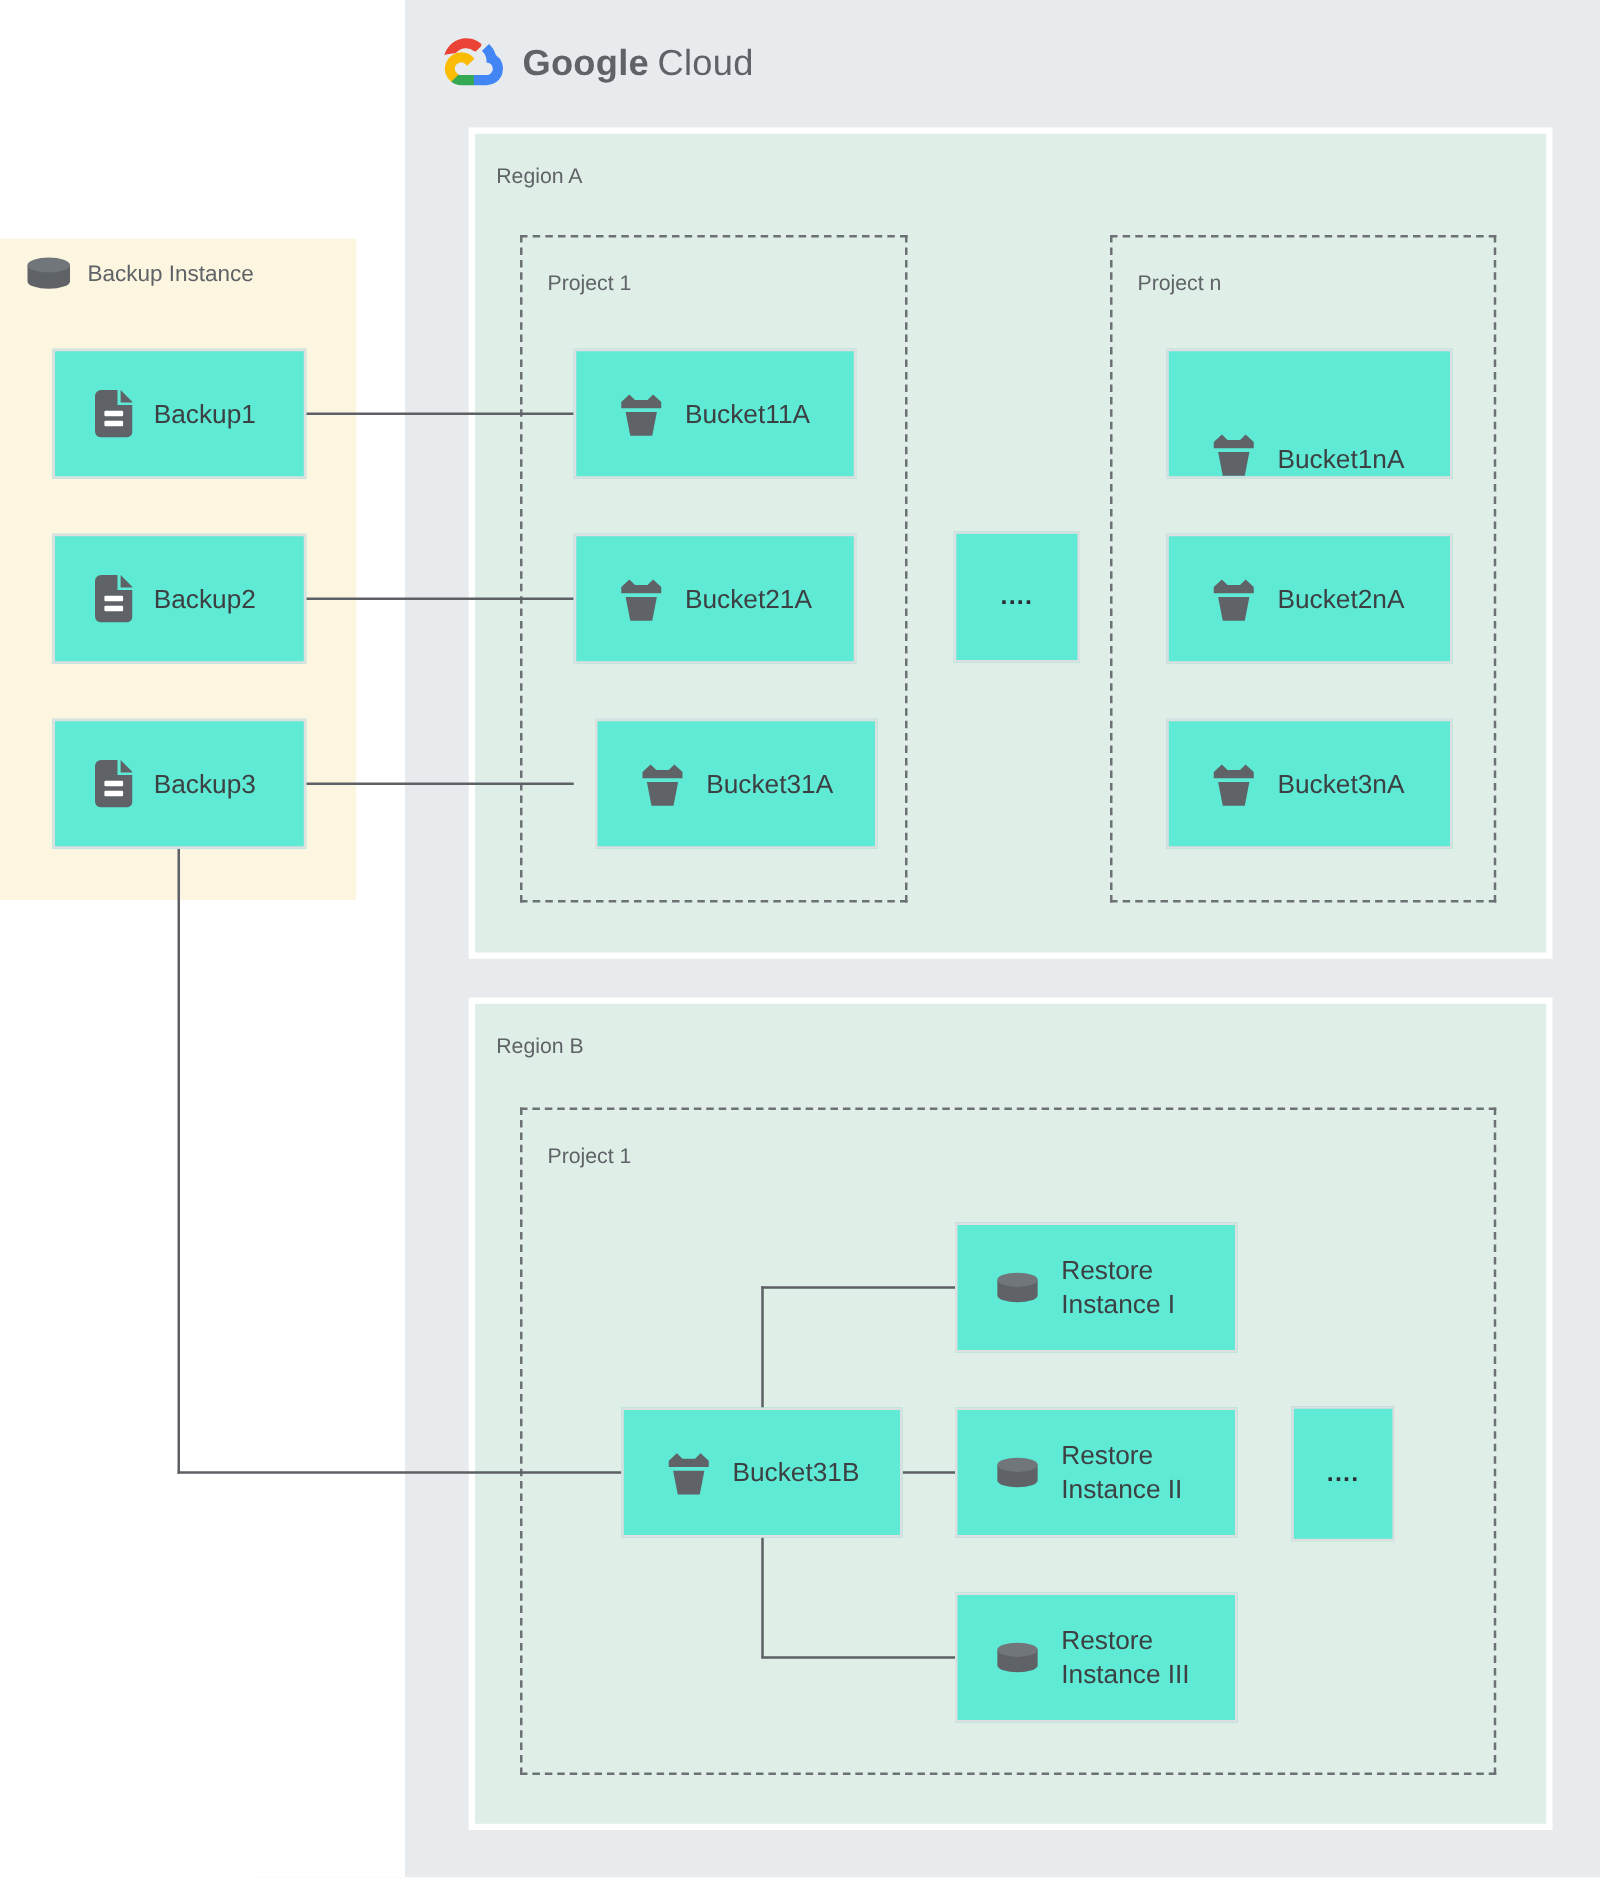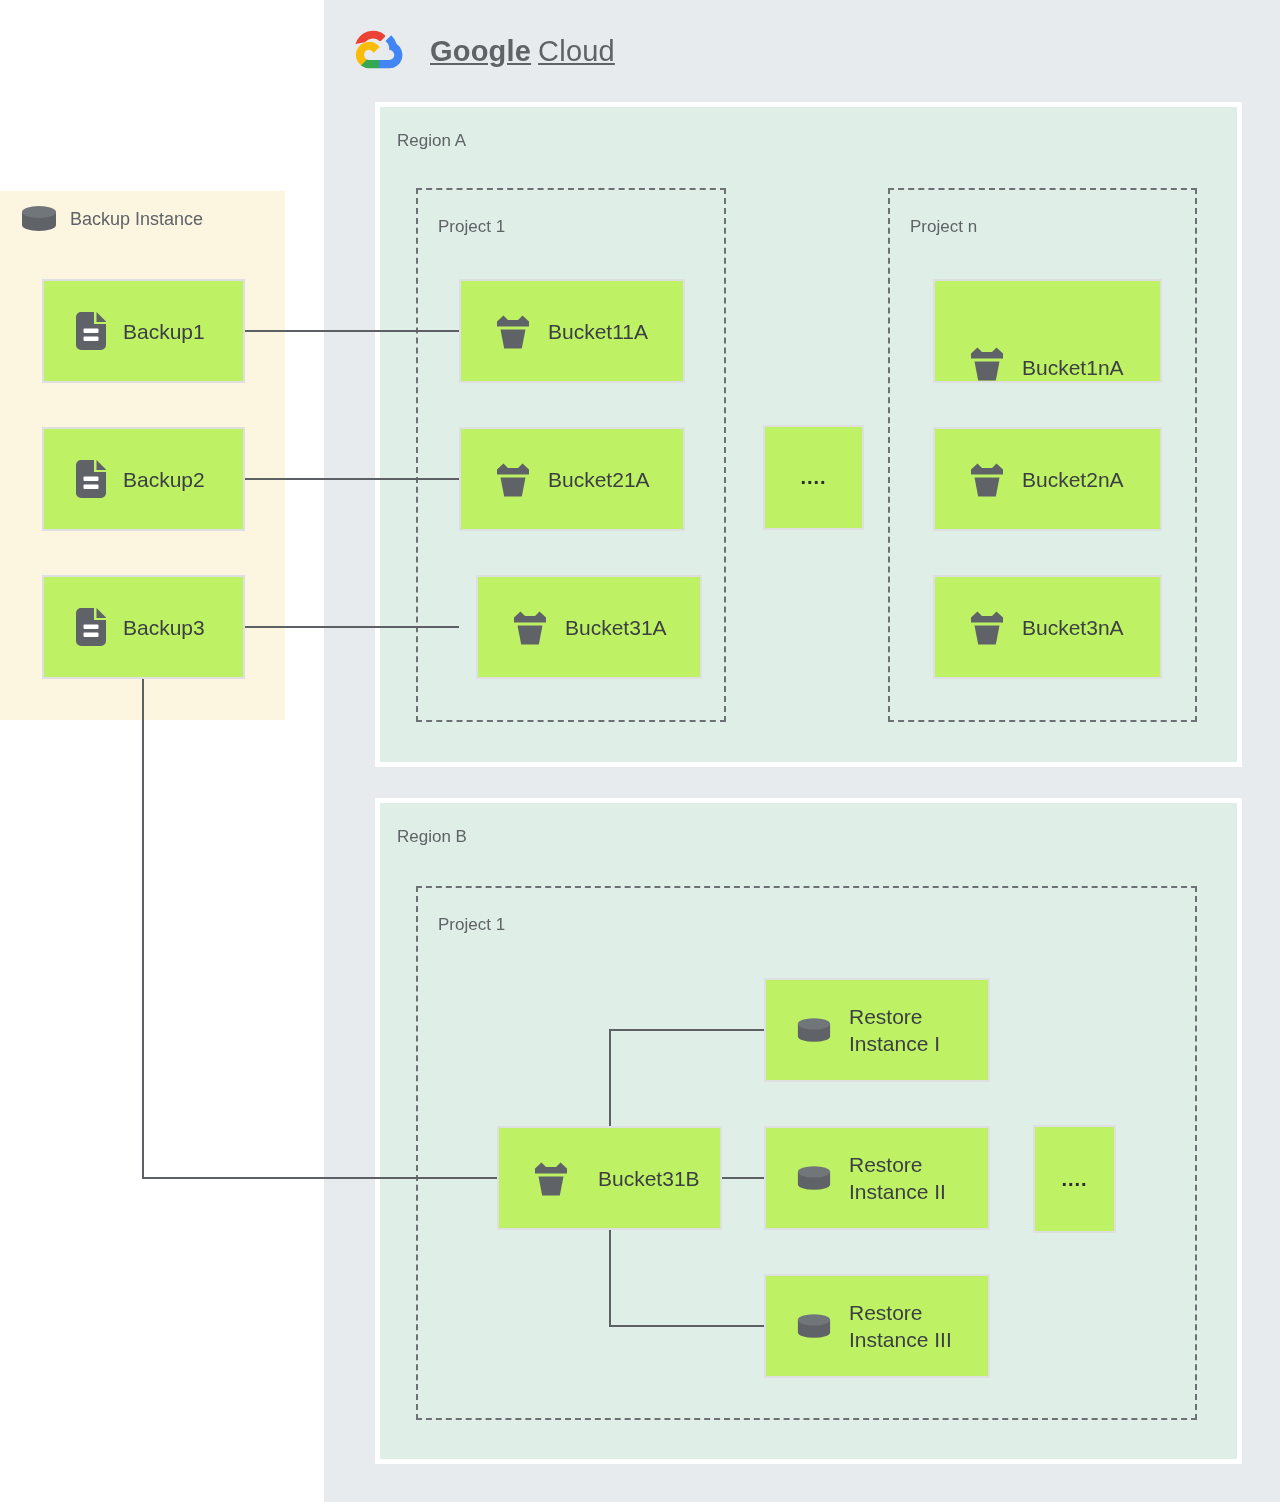--- a/index.html
+++ b/index.html
@@ -16,26 +16,26 @@
   #project-1a{left:416px;top:188px;width:310px;height:534px;}
   #project-na{left:888px;top:188px;width:309px;height:534px;}
   #project-1b{left:416px;top:886px;width:781px;height:534px;}
 
   
   .zone-label{position:absolute;font-size:17px;color:#5f6368;z-index:2;white-space:nowrap;}
 
   
   .logo{position:absolute;left:352px;top:24px;display:flex;align-items:center;z-index:2;}
   .logo svg{width:54px;height:54px;}
-  .logo-text{margin-left:24px;font-size:29px;color:#5f6368;letter-spacing:.2px;text-decoration:underline;}
+  .logo-text{margin-left:12px;font-size:29px;color:#5f6368;letter-spacing:.2px;}
   .logo-text .w1{font-weight:600;}
   .logo-text .w2{font-weight:400;margin-left:7px;color:#5f6368;}
 
   
-  .node{position:absolute;background:#bef264;border:2px solid #dddfe1;box-sizing:border-box;
+  .node{position:absolute;background:#5eead4;border:2px solid #dddfe1;box-sizing:border-box;
         display:flex;align-items:center;z-index:3;}
   .node .label{font-size:21px;color:#3c4043;line-height:27px;}
   .backup-node{left:42px;width:203px;height:104px;padding-left:32px;}
   .backup-node .icn{margin-right:17px;display:flex;}
   .bucket-node{width:226px;height:104px;padding-left:33px;}
   .bucket-node .icn{margin-right:16px;display:flex;}
   .restore-node{left:764px;width:226px;height:104px;padding-left:30px;}
   .restore-node .icn{margin-right:17px;display:flex;}
   .dots-node{justify-content:center;padding:0;}
   .dots-node .label{font-size:20px;font-weight:bold;color:#2b2e31;letter-spacing:1px;}
@@ -189,21 +189,21 @@
   <div class="node bucket-node" style="left:933px;top:575px;width:229px;">
     <span class="icn">
       <svg width="38" height="36" viewBox="0 0 38 36">
         <path d="M3 8.5 L9.5 2.5 L14 7 H24 L28.5 2.5 L35 8.5 V13.5 H3 Z" fill="#5f6368"></path>
         <path d="M6.5 16.5 H31.5 L27.8 35.5 H10.2 Z" fill="#5f6368"></path>
       </svg>
     </span>
     <span class="label">Bucket3nA</span>
   </div>
 
-  <div class="node bucket-node" style="left:497px;top:1126px;width:225px;gap:12px;">
+  <div class="node bucket-node" style="left:497px;top:1126px;width:225px;">
     <span class="icn">
       <svg width="38" height="36" viewBox="0 0 38 36">
         <path d="M3 8.5 L9.5 2.5 L14 7 H24 L28.5 2.5 L35 8.5 V13.5 H3 Z" fill="#5f6368"></path>
         <path d="M6.5 16.5 H31.5 L27.8 35.5 H10.2 Z" fill="#5f6368"></path>
       </svg>
     </span>
     <span class="label">Bucket31B</span>
   </div>
 
   <div class="node restore-node" style="top:978px;">

